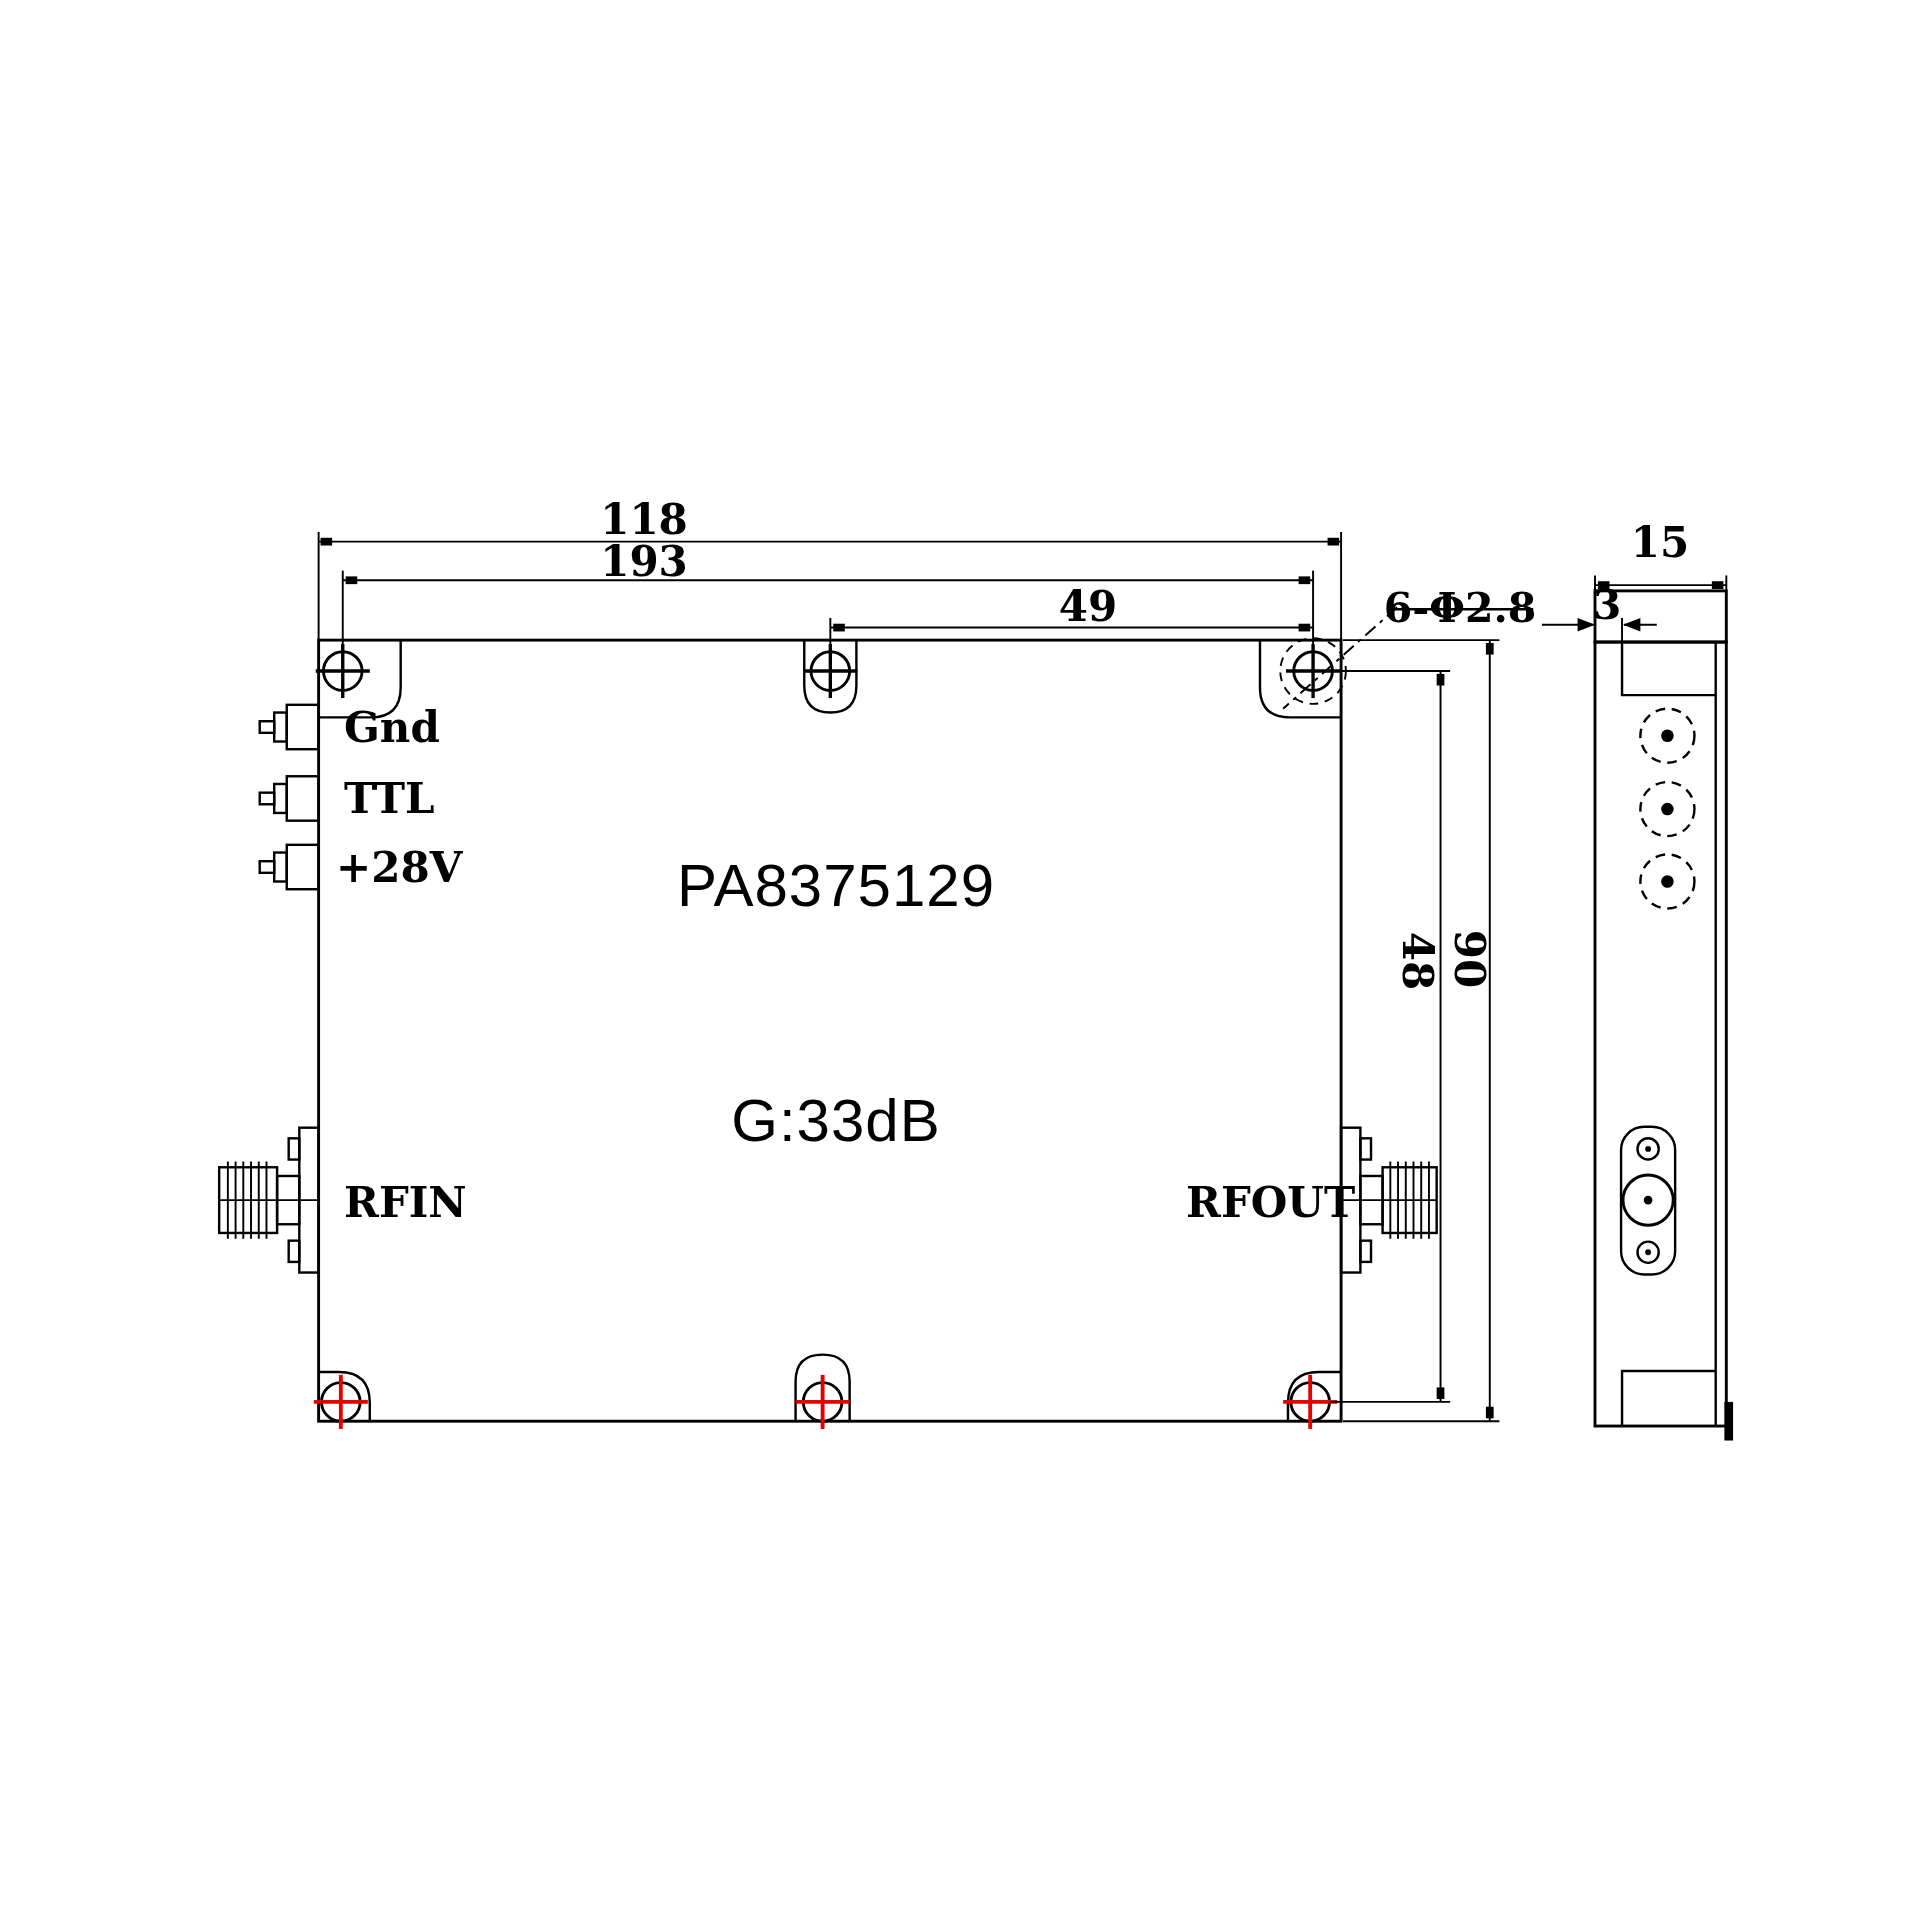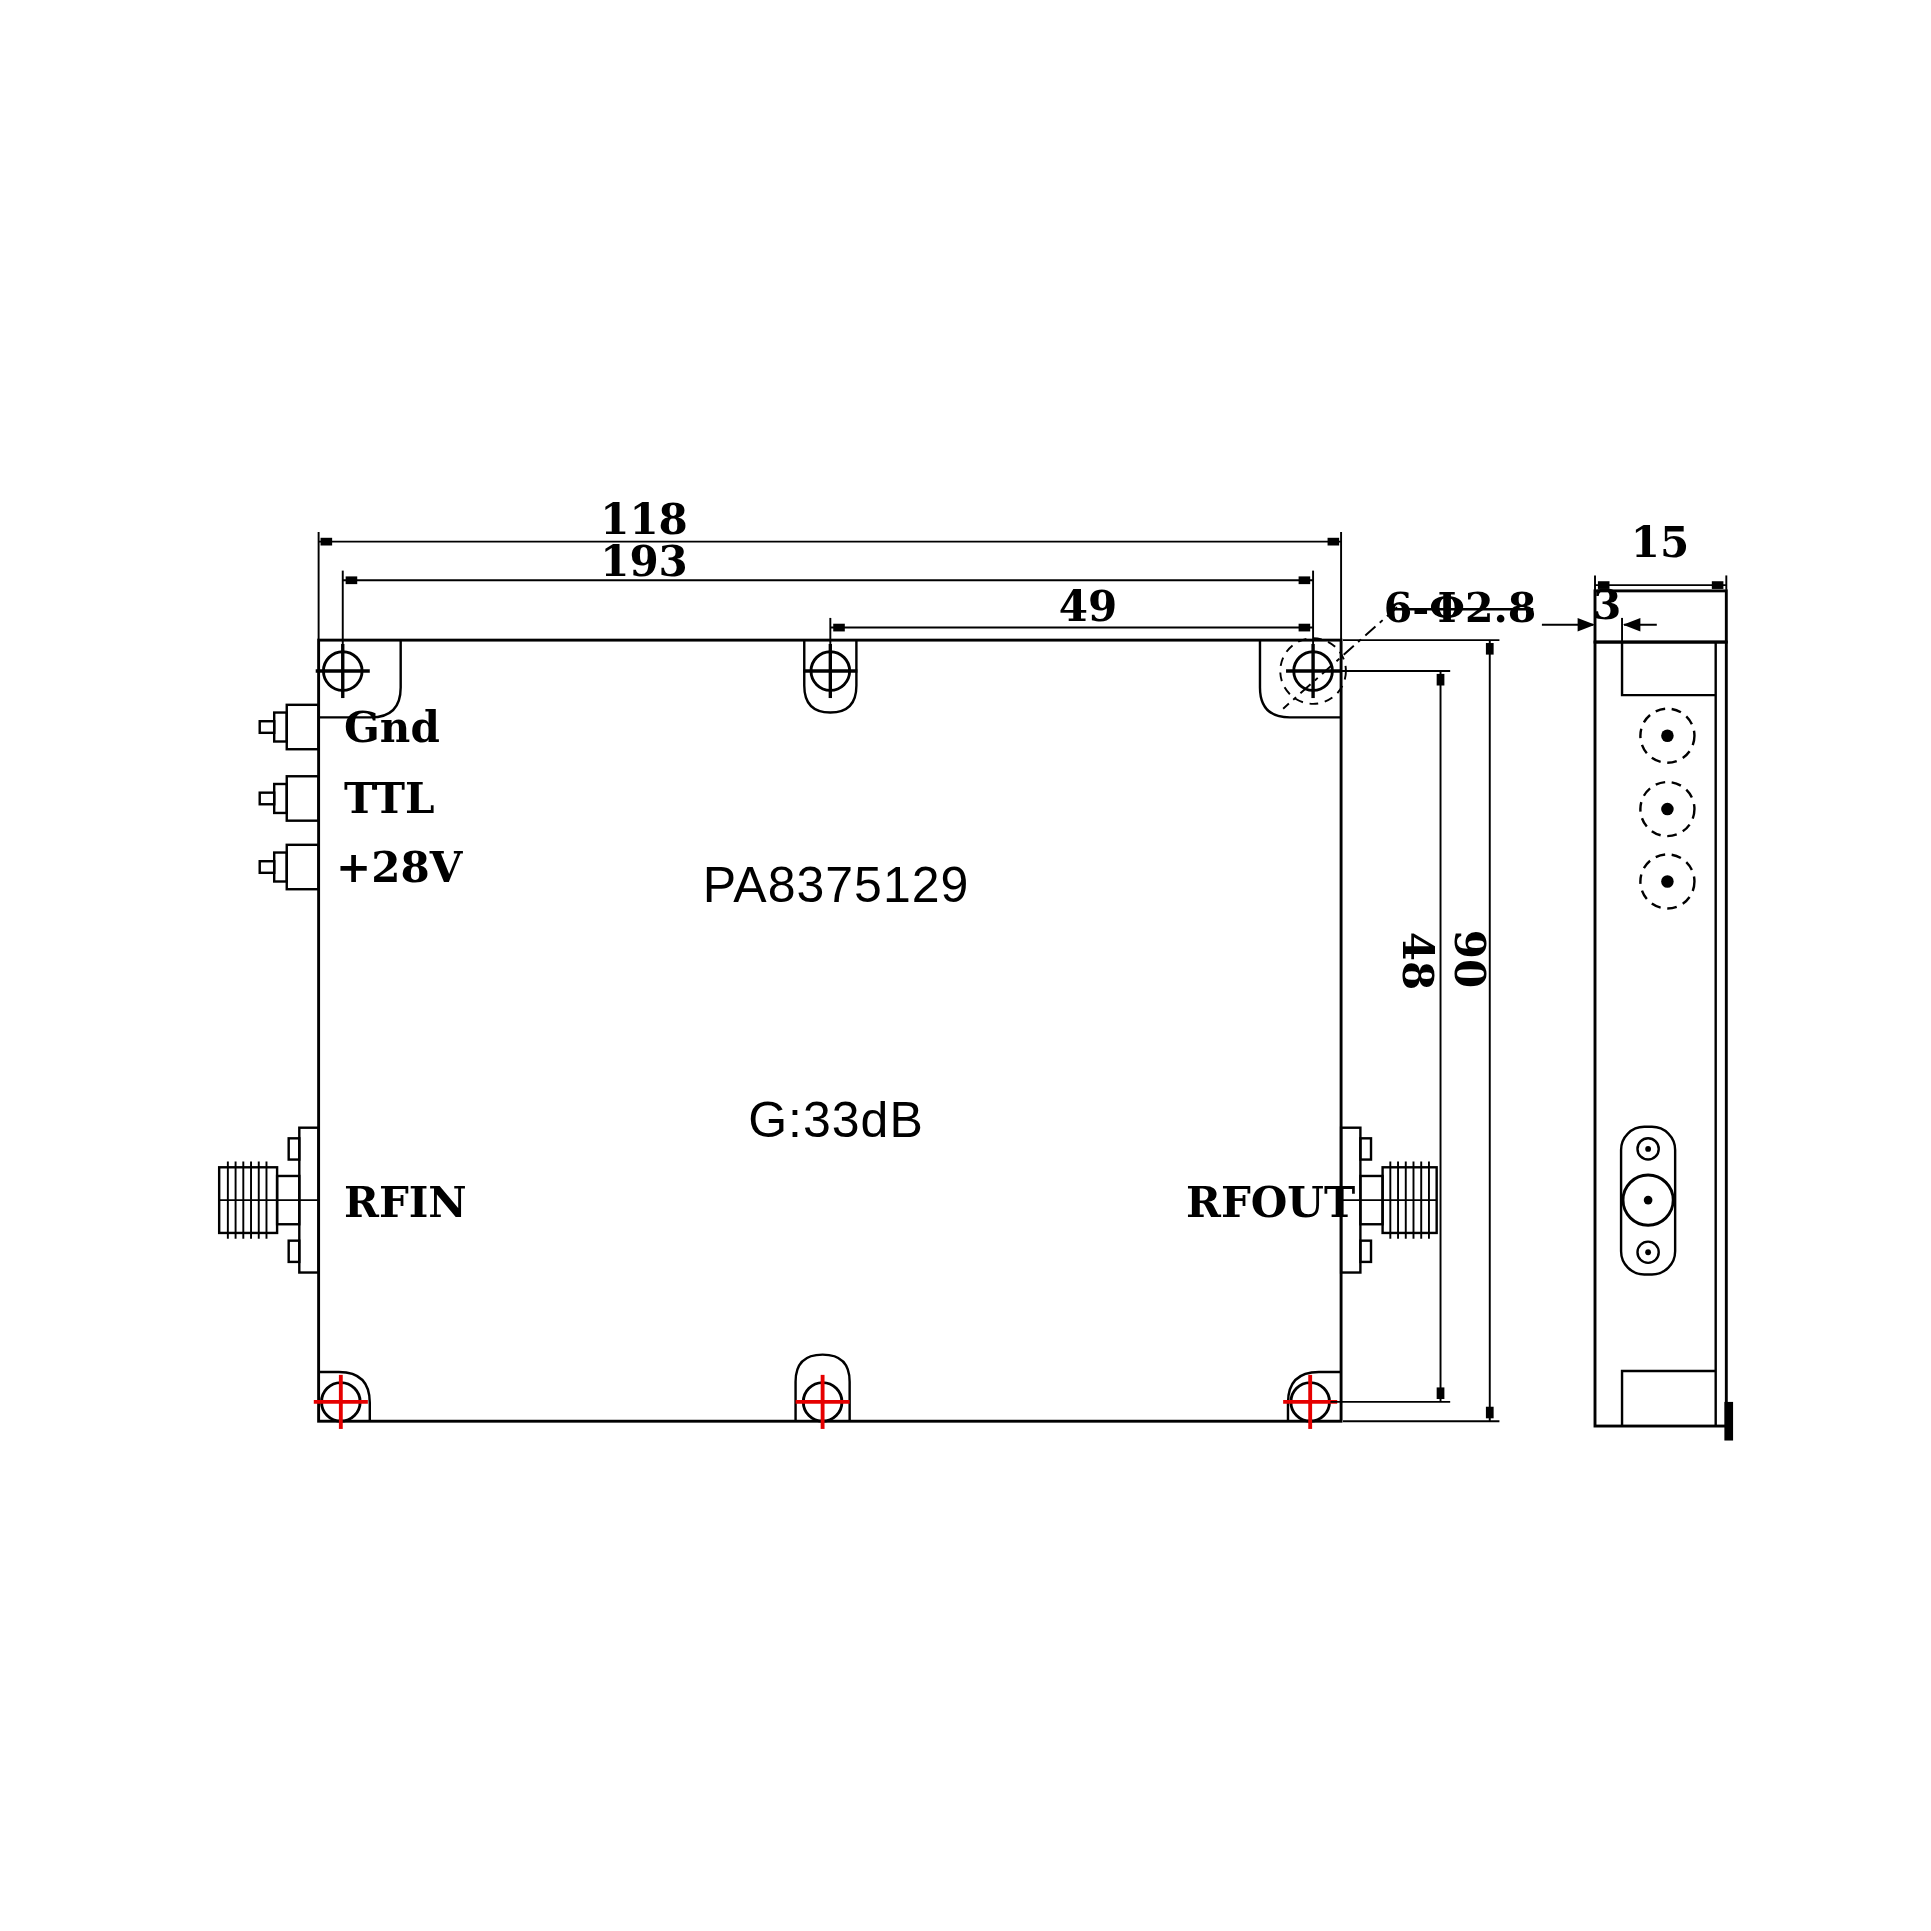--- a/index.html
+++ b/index.html
@@ -7,21 +7,21 @@
           font-family:"Liberation Sans",sans-serif;}
   #linework{position:absolute;left:0;top:0;}
   .lbl{position:absolute;color:#000;white-space:nowrap;}
   .dim{font-family:"DejaVu Serif","Liberation Serif",serif;font-weight:700;font-size:42px;
        transform:translate(-50%,-50%);}
   .dim-small{font-family:"DejaVu Serif","Liberation Serif",serif;font-weight:700;font-size:41px;
        transform:translate(-50%,-50%);}
   .vert{transform:translate(-50%,-50%) rotate(90deg);}
   .port{font-family:"DejaVu Serif","Liberation Serif",serif;font-weight:700;font-size:42px;
         transform:translate(0,-50%);}
-  .center-txt{font-family:"Liberation Sans",sans-serif;font-size:50px;letter-spacing:1px;
+  .center-txt{font-family:"Liberation Sans",sans-serif;font-size:60px;letter-spacing:1px;
         transform:translate(-50%,-50%);}
 </style>
 </head>
 <body>
 
 <div id="canvas">
 
 <svg id="linework" width="1931" height="1931" viewBox="0 0 2000 2000" fill="none" stroke="#000" stroke-width="3">
 
   <g>

